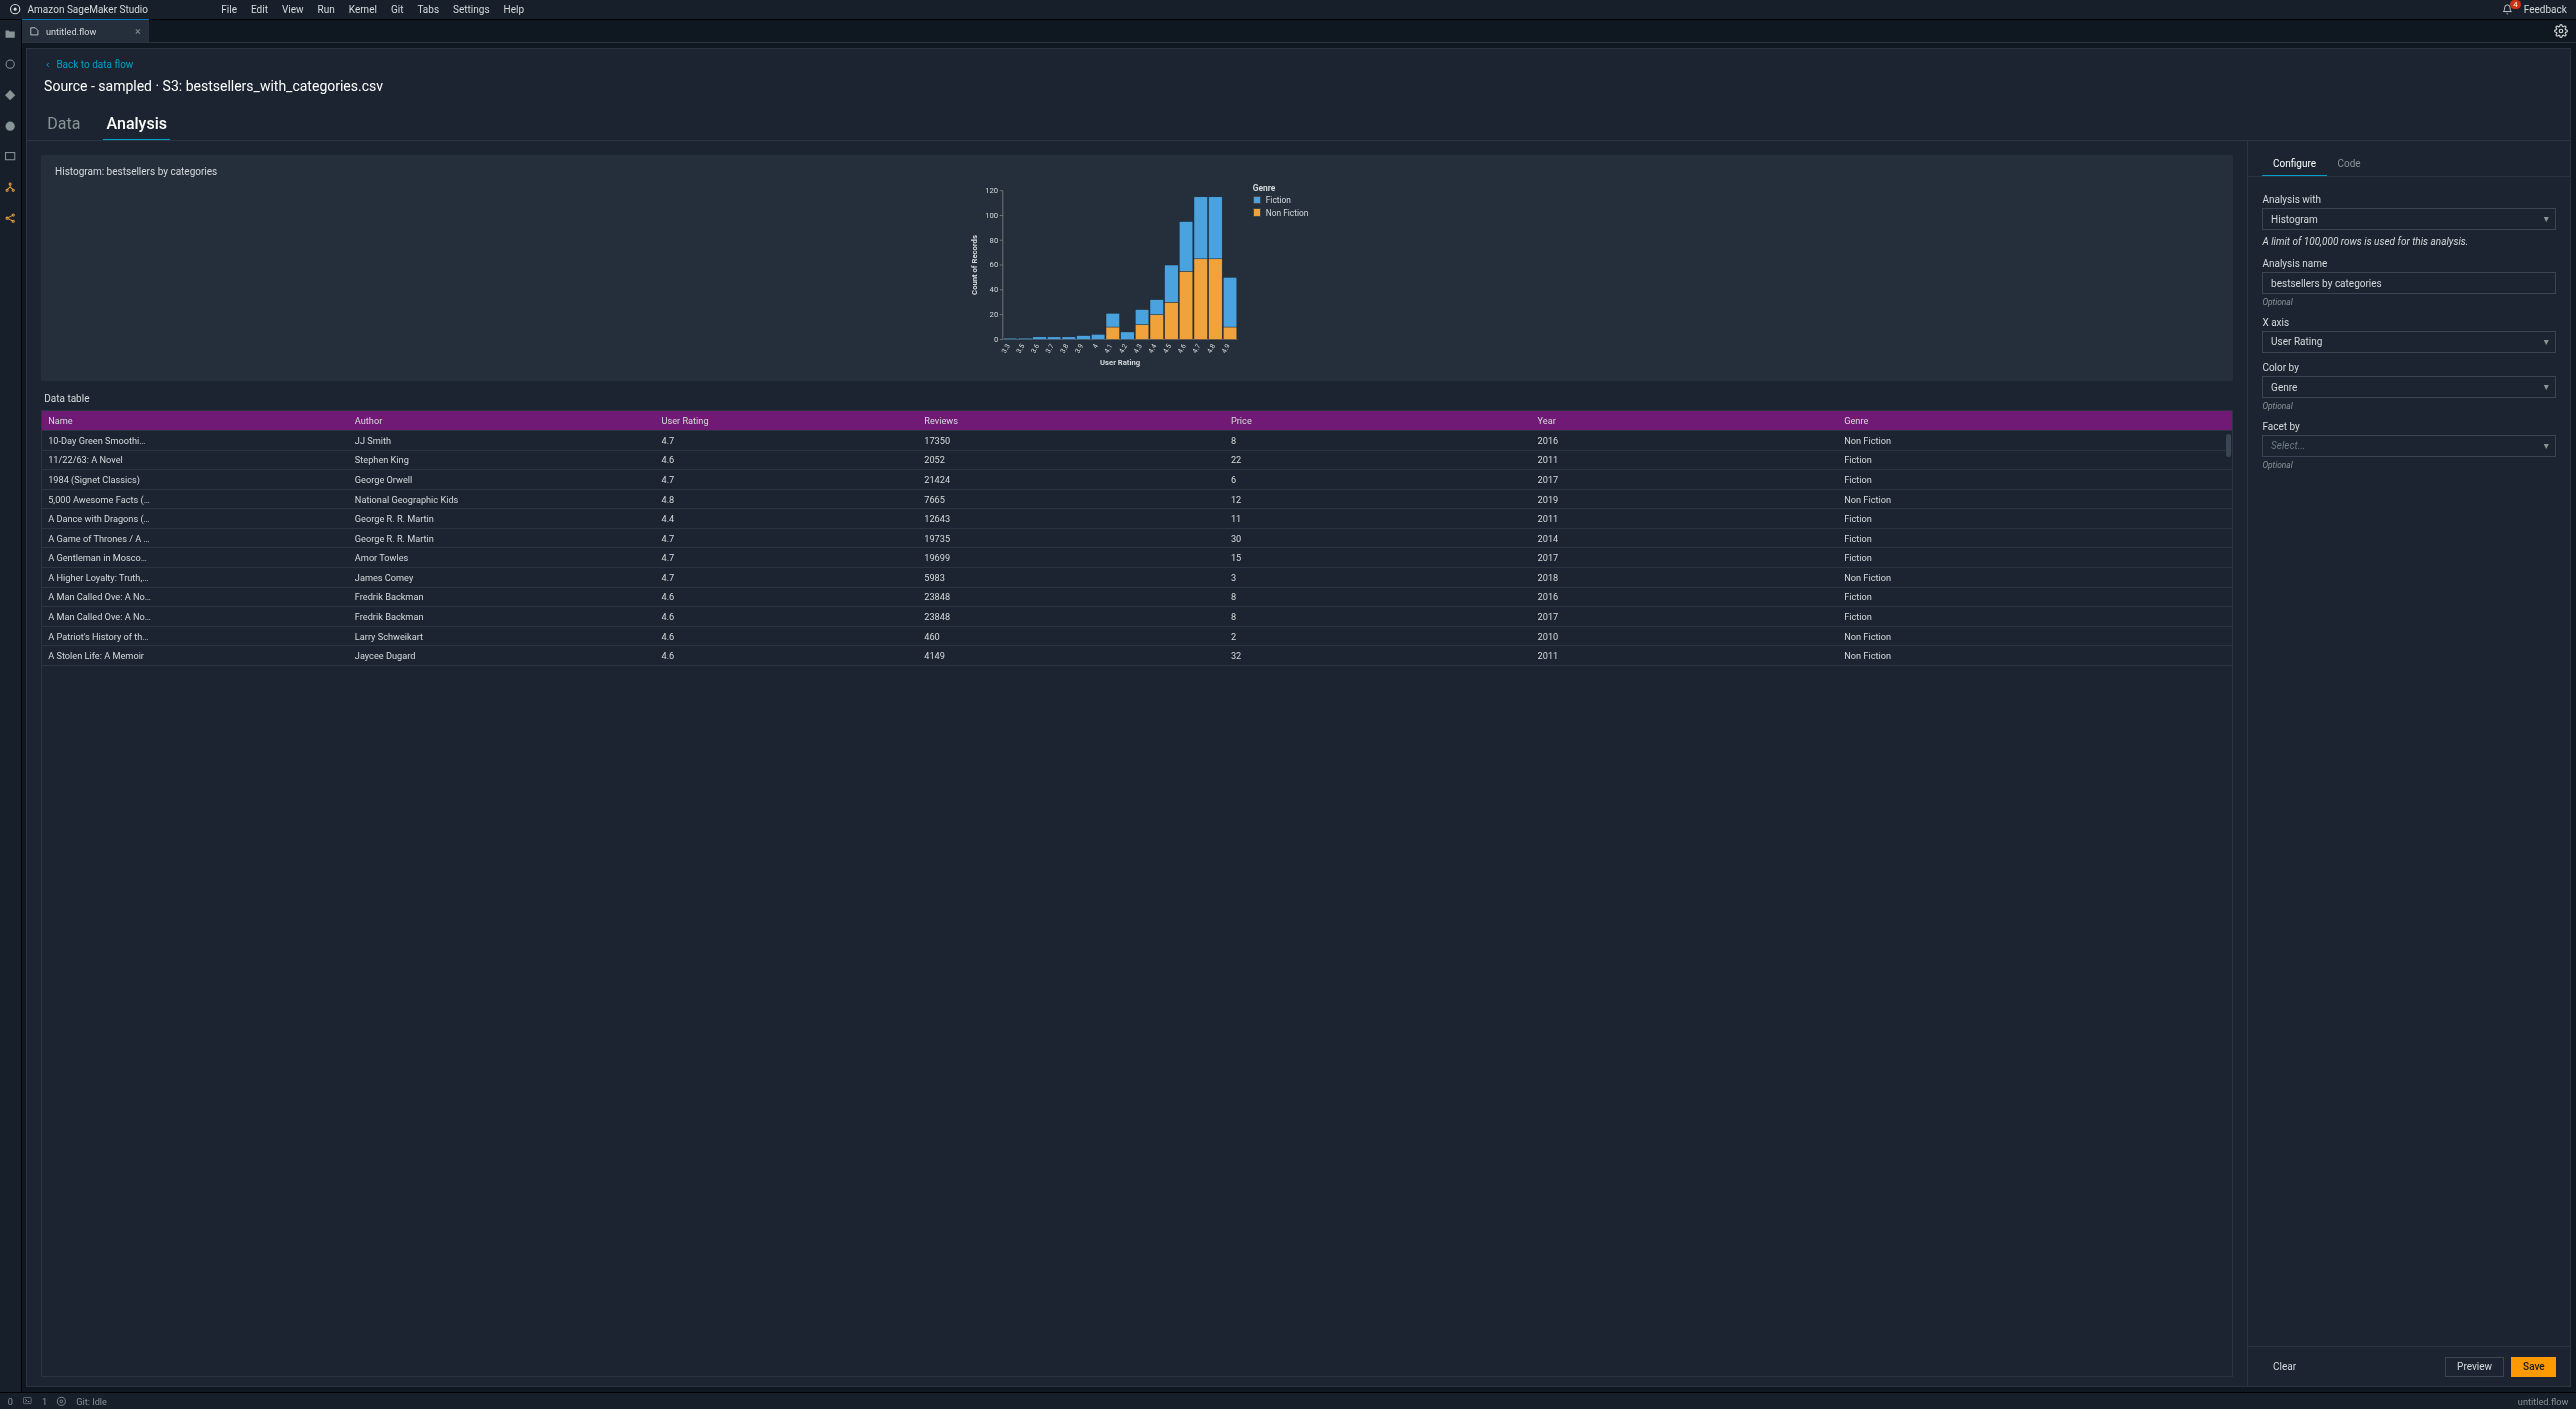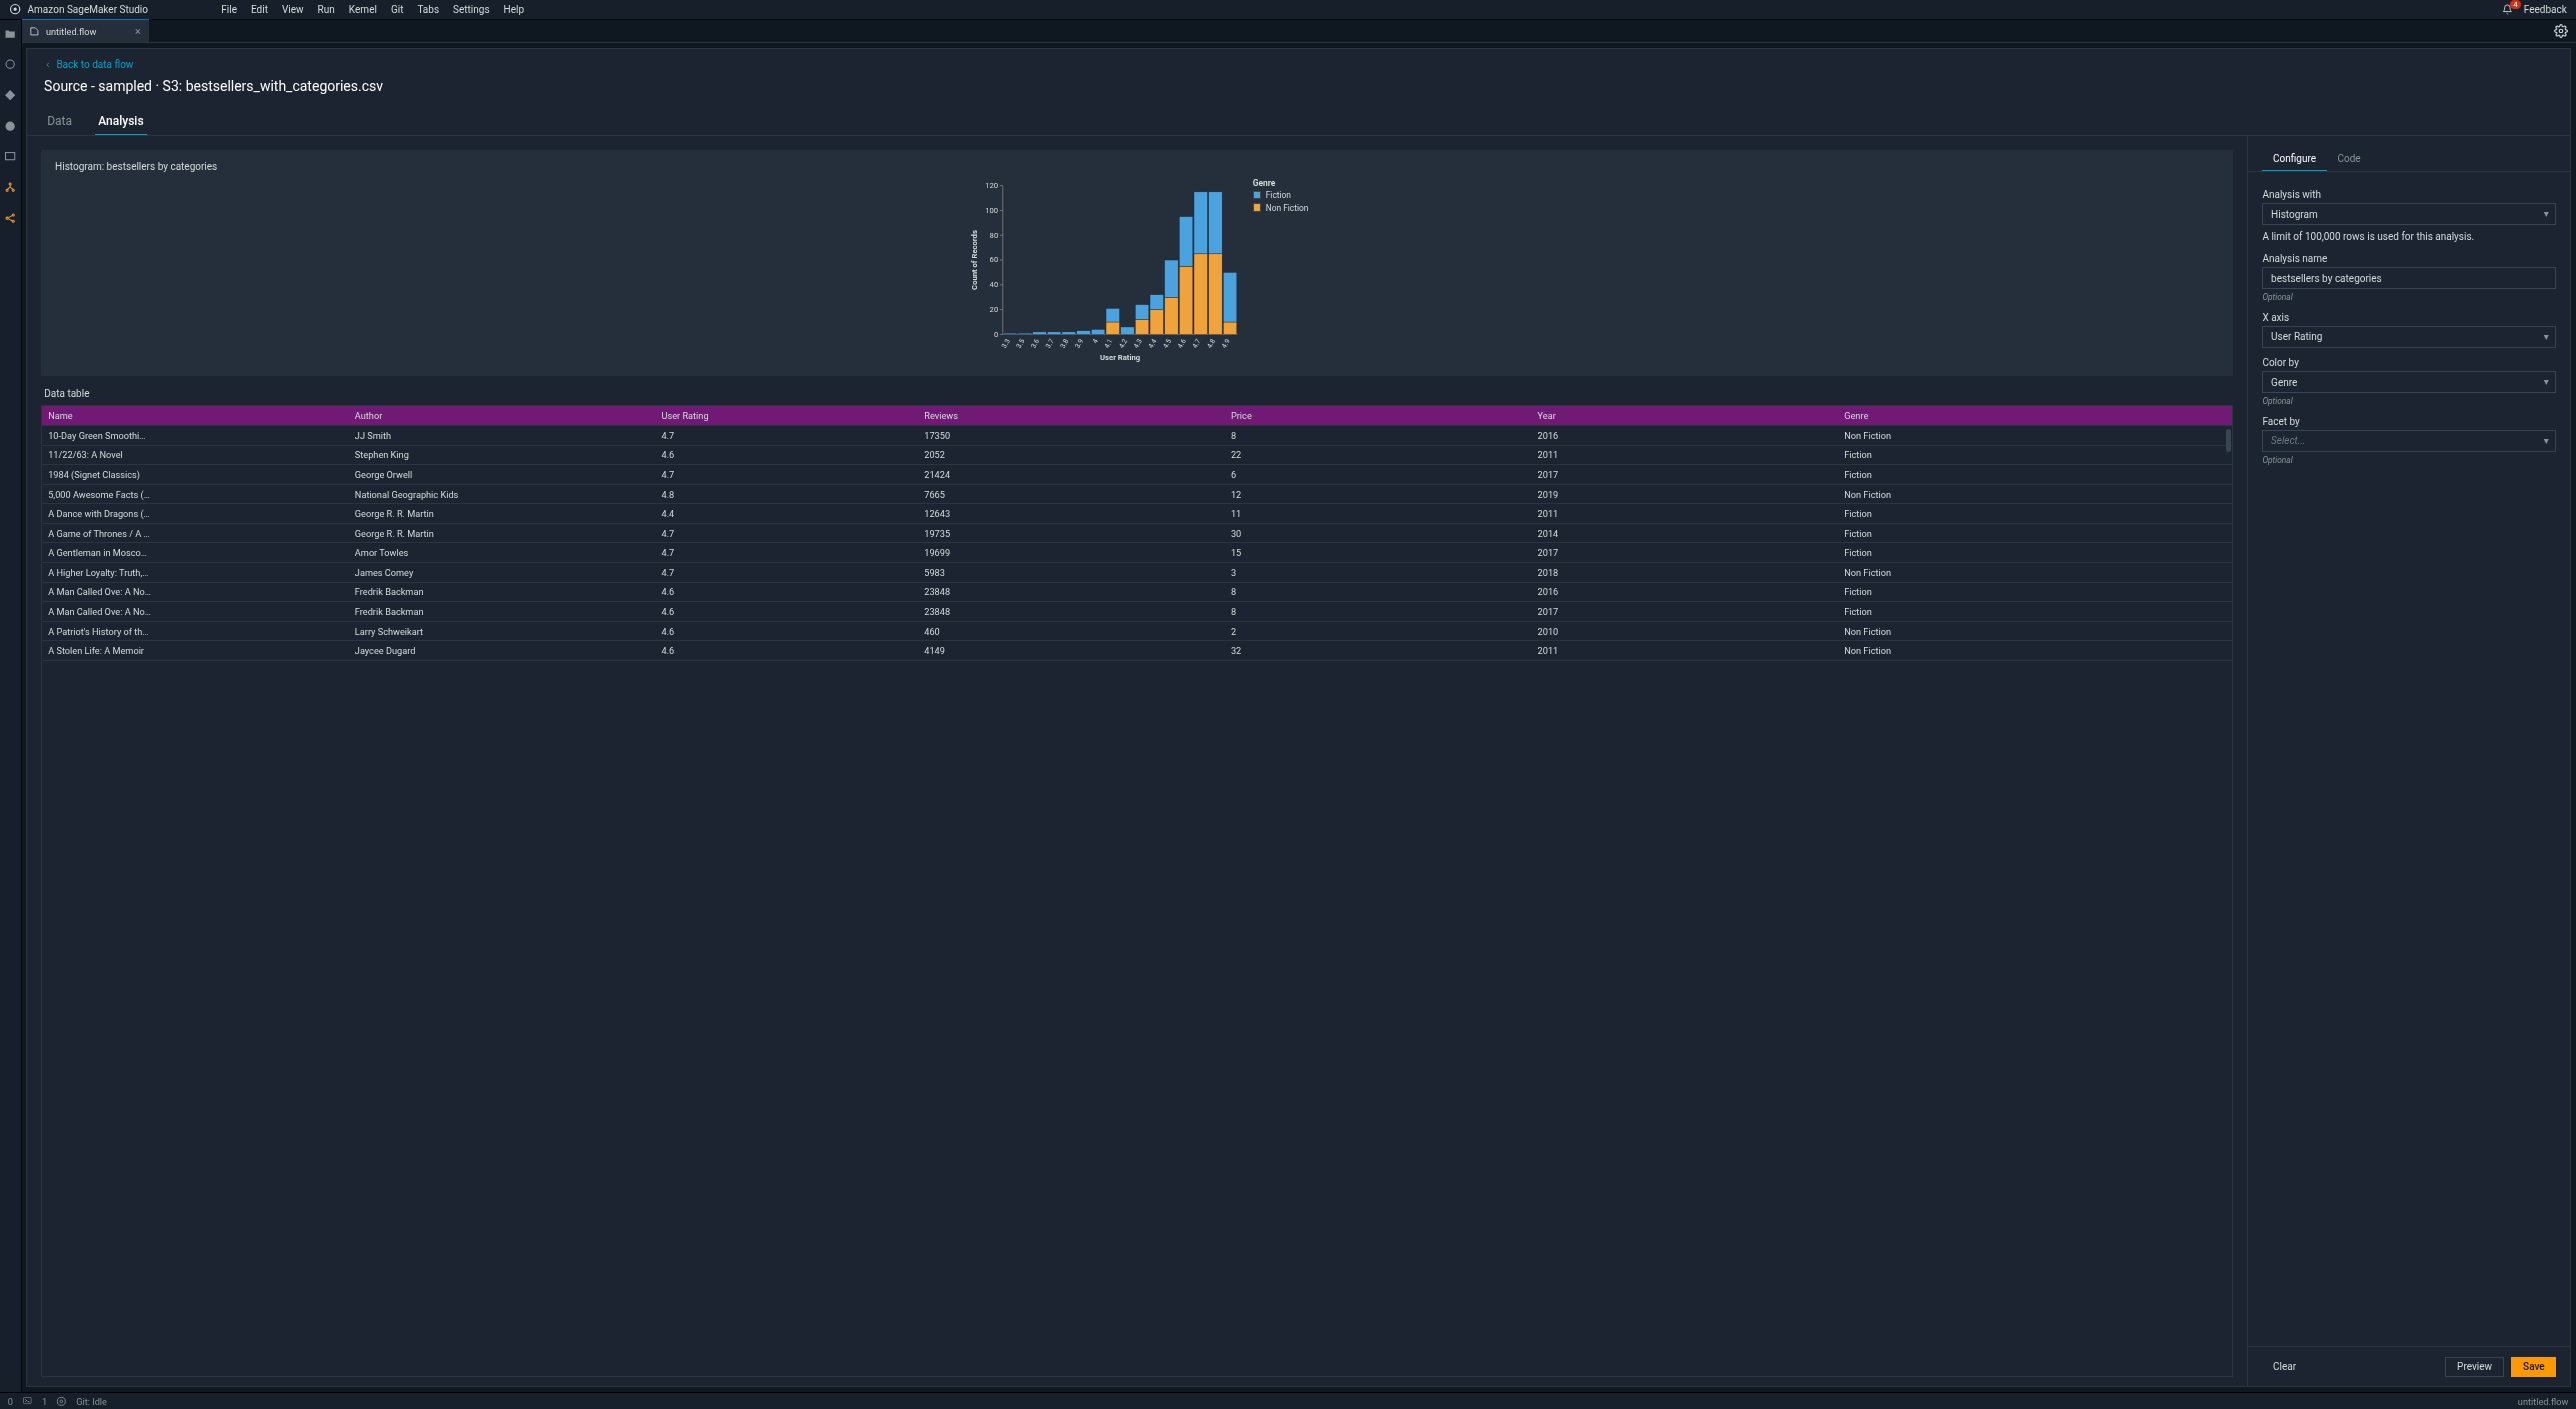--- a/index.html
+++ b/index.html
@@ -25,21 +25,21 @@
 .tabstrip { height:23px; background:#0f1721; border-bottom:0.8px solid #2a3540; display:flex; align-items:flex-end; }
 .filetab { height:23px; background:#252e3b; border-top:1.5px solid #0073bb; display:flex; align-items:center; padding:0 7.7px; gap:6.1px; font-size:9.2px; position:relative; min-width:127px; }
 .filetab .close { margin-left:auto; color:#879596; cursor:pointer; font-size:10.7px; }
 .gear-right { position:absolute; right:7.7px; top:3.8px; color:#d5dbdb; cursor:pointer; }
 
 
 .workspace { flex:1; background:#1b2430; display:flex; flex-direction:column; border:0.8px solid #2a3540; margin:4.6px; min-height:0; }
 .backlink { padding:10.7px 17px 0; color:#00a1c9; font-size:10px; display:flex; align-items:center; gap:4.6px; cursor:pointer; }
 .title { padding:7.7px 17px 14px; color:#fff; font-size:14px; font-weight:400; }
 .subtabs { padding:0 17px; border-bottom:0.8px solid #2a3540; display:flex; gap:20px; }
-.subtab { padding:6.1px 3.1px; font-size:12px; color:#879596; cursor:pointer; border-bottom:1.5px solid transparent; }
+.subtab { padding:6.1px 3.1px; font-size:16px; color:#879596; cursor:pointer; border-bottom:1.5px solid transparent; }
 .subtab.active { color:#fff; border-bottom-color:#00a1c9; font-weight:500; }
 
 .panes { flex:1; display:flex; min-height:0; }
 .leftpane { flex:1; min-width:0; overflow:hidden; padding:14px 14px 9.2px 14px; display:flex; flex-direction:column; border-right:0.8px solid #2a3540; }
 .rightpane { width:322px; flex-shrink:0; display:flex; flex-direction:column; }
 
 
 .chartcard { background:#252e3b; padding:10.7px 14px 14px; border-radius:1.5px; flex-shrink:0; }
 .chartcard .ctitle { color:#d5dbdb; font-size:10px; margin-bottom:6.1px; }
 .chartwrap { display:flex; justify-content:center; gap:10.7px; align-items:flex-start; }
@@ -54,21 +54,21 @@
 th,td { text-align:left; padding:3.8px 6.1px; border-bottom:0.8px solid #2a3540; white-space:nowrap; overflow:hidden; text-overflow:ellipsis; }
 th { background:#701a75; font-weight:400; }
 .vscroll { width:4.6px; background:#3a4553; position:absolute; right:1.5px; top:23px; height:23px; border-radius:2.3px; }
 
 
 .rtabs { display:flex; gap:0; border-bottom:0.8px solid #2a3540; padding:10.7px 14px 0; }
 .rtab { padding:6.1px 10.7px; font-size:10px; color:#879596; cursor:pointer; border-bottom:1.5px solid transparent; }
 .rtab.active { color:#fff; border-bottom-color:#00a1c9; }
 .form { padding:10.7px 14px; display:flex; flex-direction:column; gap:3.1px; flex:1; overflow:auto; }
 .lbl { font-size:10px; color:#d5dbdb; margin-top:6.1px; }
-.note { font-size:10px; color:#d5dbdb; margin:3.1px 0 1.5px; }
+.note { font-size:10px; color:#d5dbdb; margin:3.1px 0 1.5px;font-style:italic; }
 .opt { font-size:8.4px; font-style:italic; color:#879596; }
 .sel,.inp { background:#1b2430; border:0.8px solid #3a4553; color:#d5dbdb; padding:4.6px 7.7px; font-size:10px; width:100%; appearance:none; position:relative; }
 .selwrap { position:relative; }
 .selwrap::after { content:"▾"; position:absolute; right:7.7px; top:5.4px; color:#879596; pointer-events:none; }
 .sel.placeholder { color:#6c7a89; font-style:italic; }
 .footer { border-top:0.8px solid #2a3540; padding:9.2px 14px; display:flex; align-items:center; gap:7.7px; }
 .footer .spacer { flex:1; }
 .btn { padding:3.8px 10.7px; font-size:10px; cursor:pointer; border:0.8px solid #3a4553; background:#1b2430; color:#d5dbdb; }
 .btn.text { border:none; background:none; }
 .btn.primary { background:#ff9900; border-color:#ff9900; color:#16191f; font-weight:500; }

